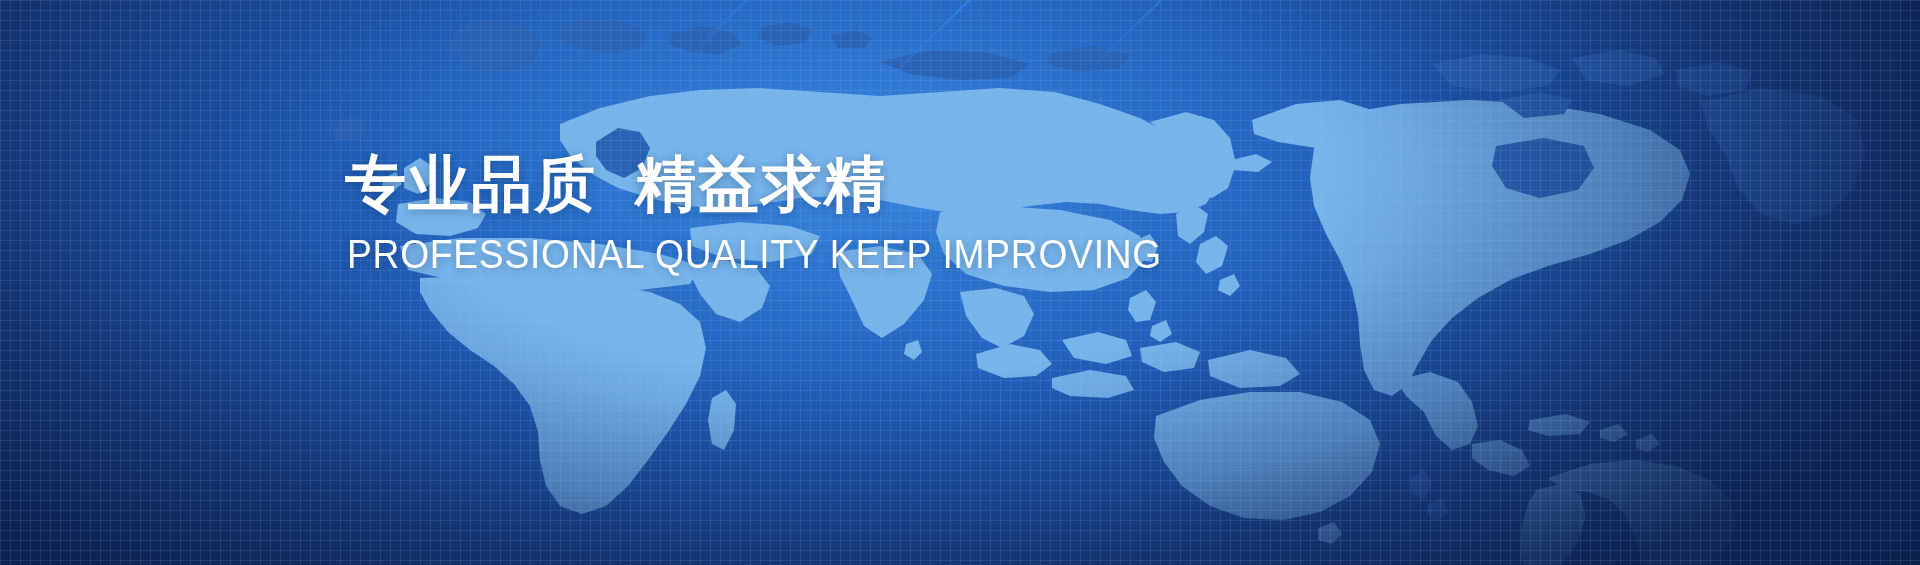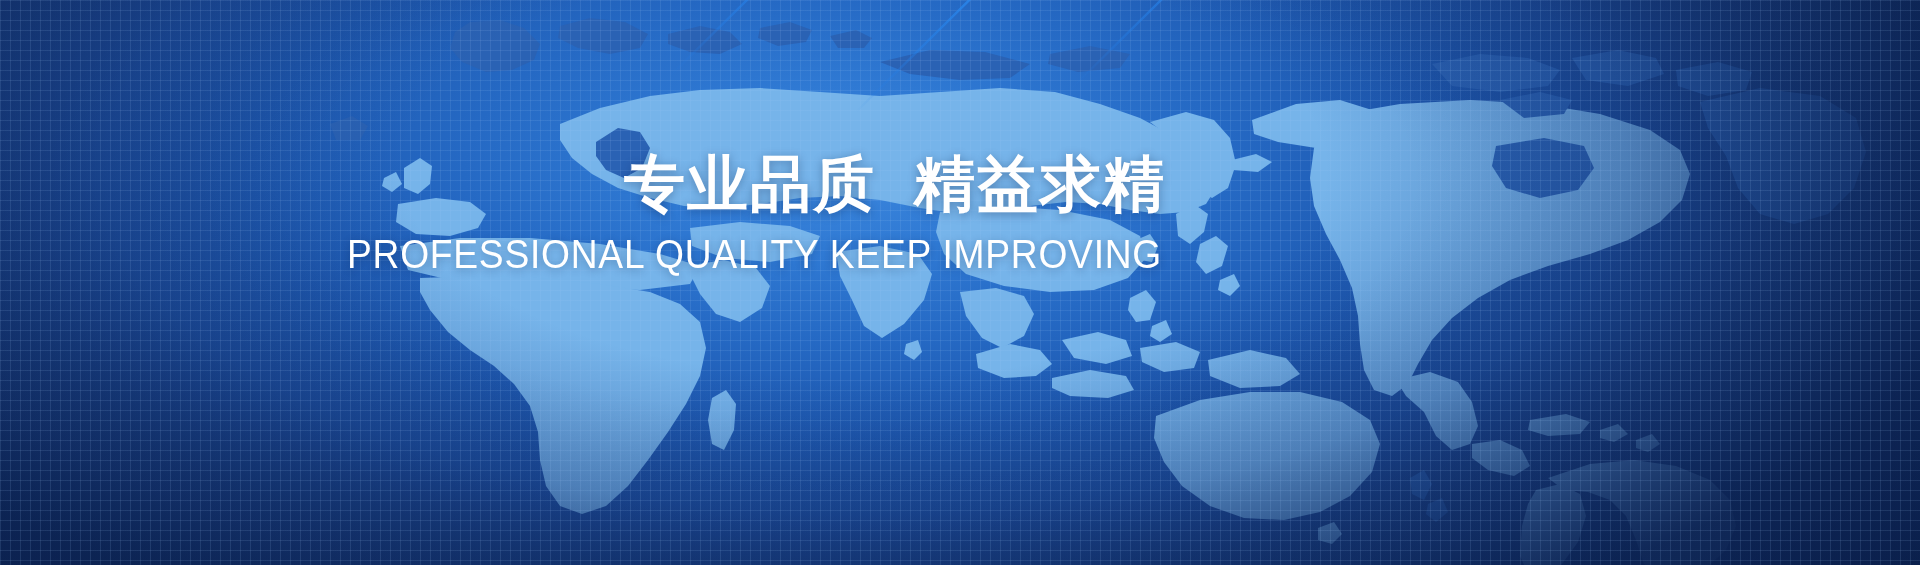--- a/index.html
+++ b/index.html
@@ -96,21 +96,20 @@
 
   .headline {
     margin: 0;
     font-size: 61px;
     line-height: 1.08;
     font-weight: 700;
     color: #ffffff;
     letter-spacing: 2px;
     white-space: pre;
     text-shadow: 0 2px 10px rgba(8,30,70,0.35);
-    text-align: center;
   }
 
   .subhead {
     margin: 14px 0 0 2px;
     font-size: 40px;
     line-height: 1.1;
     font-weight: 300;
     color: #ffffff;
     letter-spacing: 0.8px;
     white-space: pre;

